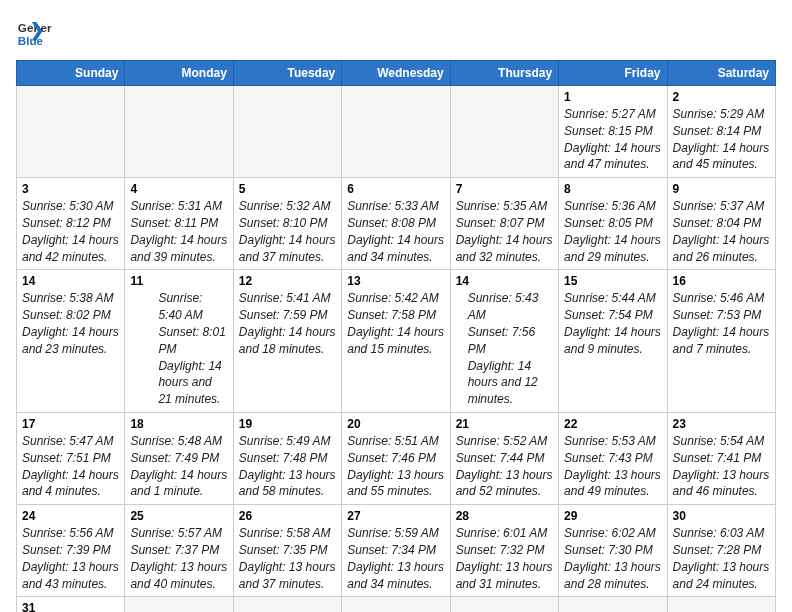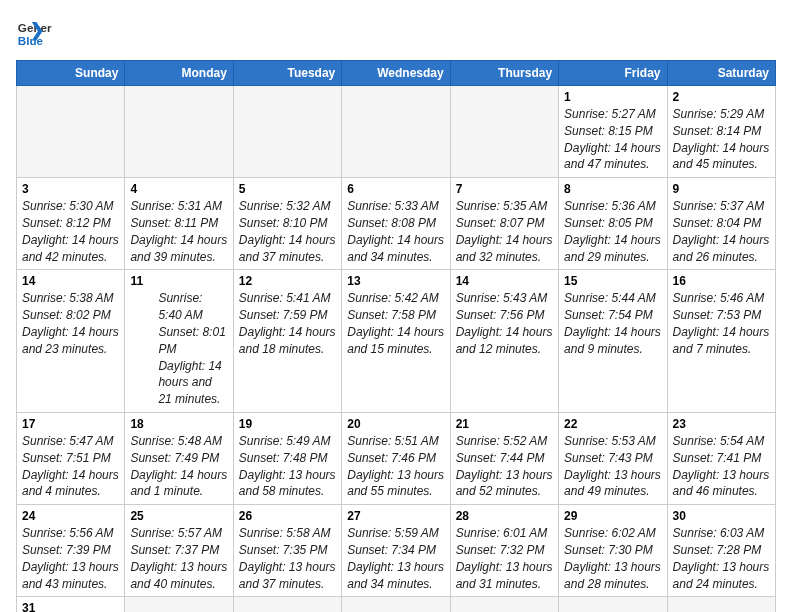--- a/index.html
+++ b/index.html
@@ -191,21 +191,21 @@
 Daylight: 14 hours and 18 minutes.</div>
         </td>
         <td>
           <span class="day-number">13</span>
           <div class="day-info" style="white-space: pre-line;">Sunrise: 5:42 AM
 Sunset: 7:58 PM
 Daylight: 14 hours and 15 minutes.</div>
         </td>
         <td>
           <span class="day-number">14</span>
-          <div class="day-info" style="white-space: pre-line;">Sunrise: 5:43 AM
+          <div class="day-info" style="white-space: pre-line; margin-left: 12px;">Sunrise: 5:43 AM
 Sunset: 7:56 PM
 Daylight: 14 hours and 12 minutes.</div>
         </td>
         <td>
           <span class="day-number">15</span>
           <div class="day-info" style="white-space: pre-line;">Sunrise: 5:44 AM
 Sunset: 7:54 PM
 Daylight: 14 hours and 9 minutes.</div>
         </td>
         <td>

